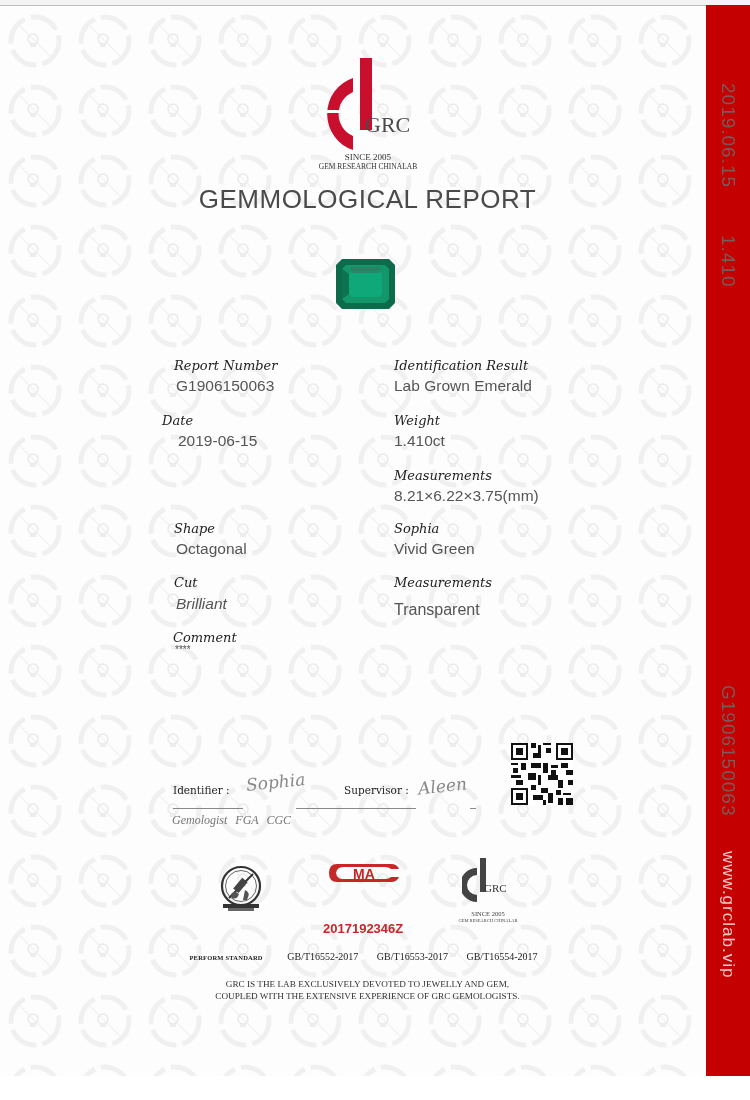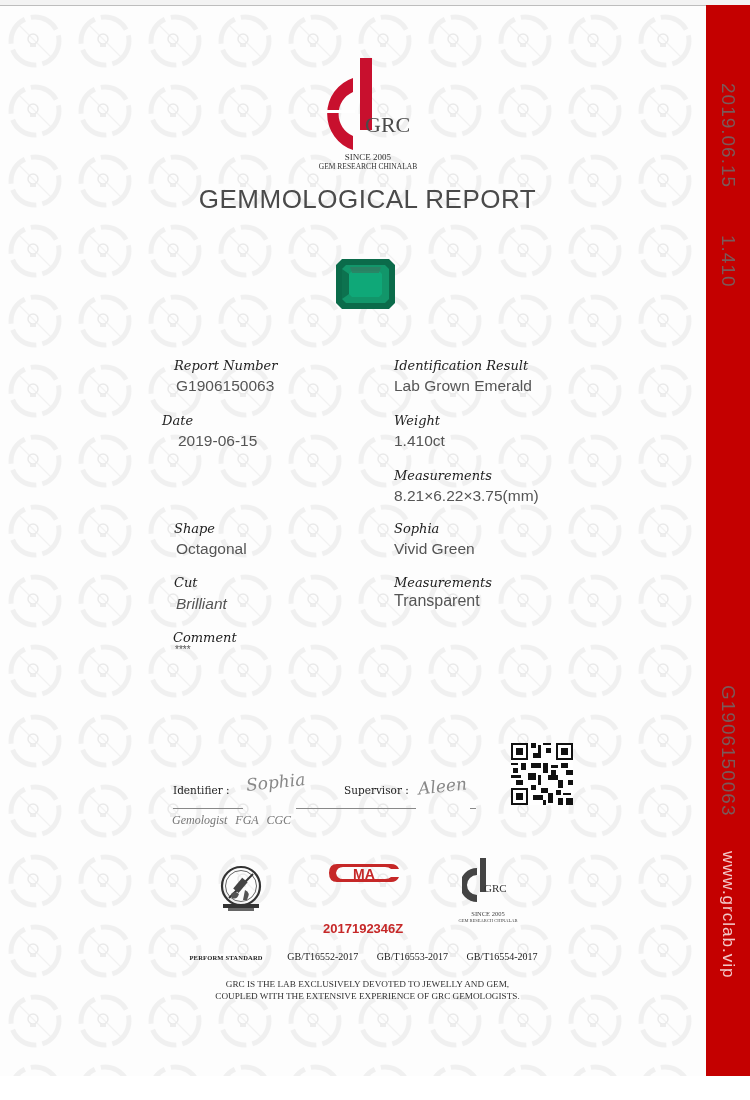--- a/index.html
+++ b/index.html
@@ -159,21 +159,21 @@
   <div class="field" style="left:394px; top:463px;">
     <span class="flabel">Measurements</span>
     <span class="fvalue">8.21×6.22×3.75(mm)</span>
   </div>
   <div class="field" style="left:394px; top:516px;">
     <span class="flabel">Sophia</span>
     <span class="fvalue">Vivid Green</span>
   </div>
   <div class="field" style="left:394px; top:570px;">
     <span class="flabel">Measurements</span>
-    <span class="fvalue" style="font-size:16px; margin-top:1px;">Transparent</span>
+    <span class="fvalue" style="font-size:16px; margin-top:10px;">Transparent</span>
   </div>
 
   <span class="sig-label" style="left:173px; top:778px;">Identifier :</span>
   <span class="sig-name" style="left:246px; top:766px;">Sophia</span>
   <div class="sig-line" style="left:173px; top:802px; width:70px;"></div>
   <span class="sig-label" style="left:344px; top:778px;">Supervisor :</span>
   <span class="sig-name" style="left:418px; top:770px;">Aleen</span>
   <div class="sig-line" style="left:296px; top:802px; width:120px;"></div>
   <div class="sig-line" style="left:470px; top:802px; width:6px;"></div>
   <div class="creds">Gemologist FGA CGC</div>

